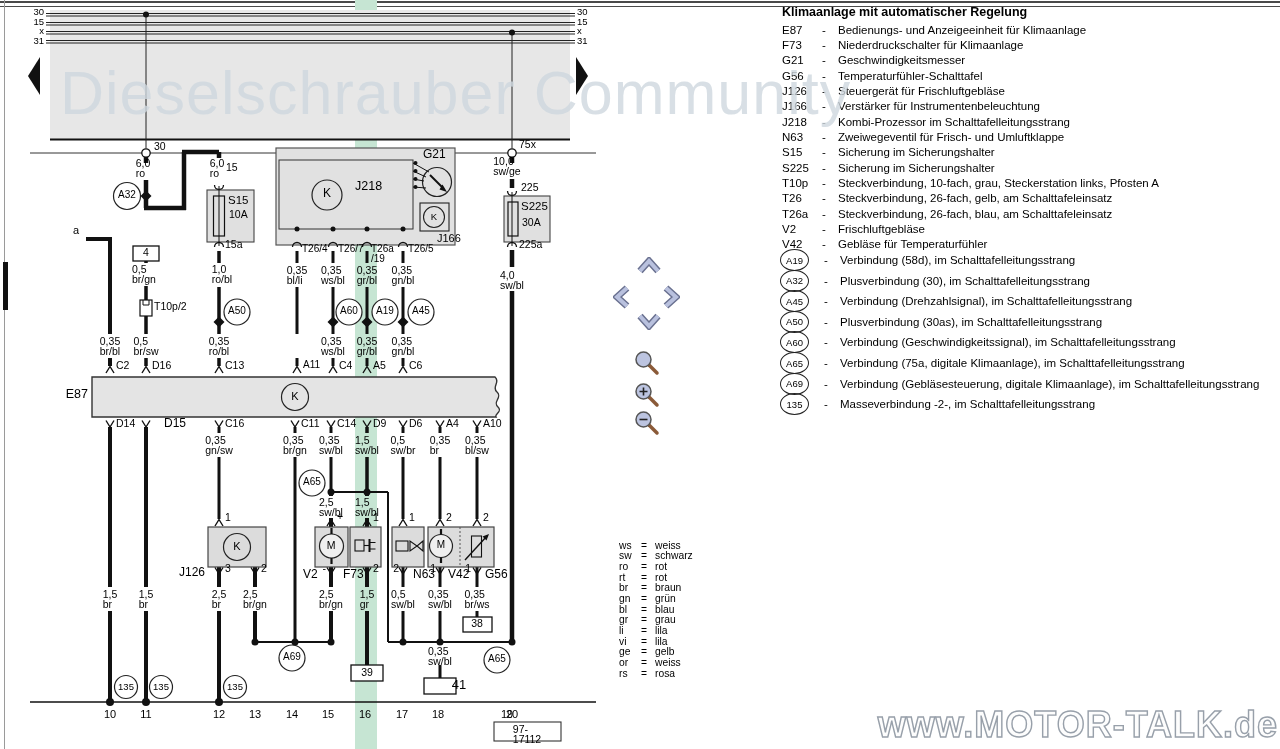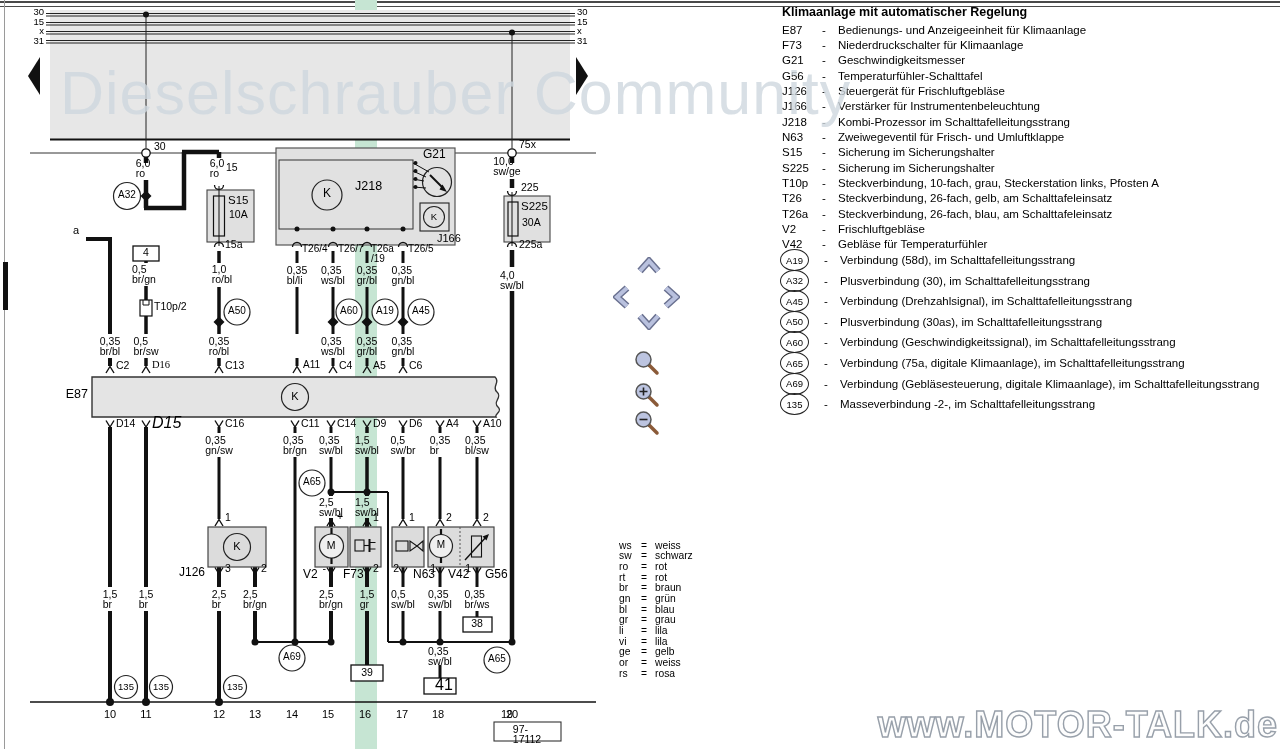--- a/index.html
+++ b/index.html
@@ -275,29 +275,29 @@
 br/sw</div>
       <div class="dl" style="left: 219px; top: 336px; font-size: 10.5px; transform: translateX(-50%);">0,35
 ro/bl</div>
       <div class="dl" style="left: 333px; top: 336px; font-size: 10.5px; transform: translateX(-50%);">0,35
 ws/bl</div>
       <div class="dl" style="left: 367px; top: 336px; font-size: 10.5px; transform: translateX(-50%);">0,35
 gr/bl</div>
       <div class="dl" style="left: 403px; top: 336px; font-size: 10.5px; transform: translateX(-50%);">0,35
 gn/bl</div>
       <div class="dl" style="left: 116px; top: 360px; font-size: 10.5px;">C2</div>
-      <div class="dl" style="left: 152px; top: 360px; font-size: 10.5px; font-family: Liberation Serif, serif;">D16</div>
+      <div class="dl" style="left: 152px; top: 360px; font-size: 10.5px;">D16</div>
       <div class="dl" style="left: 225px; top: 360px; font-size: 10.5px;">C13</div>
       <div class="dl" style="left: 303px; top: 360px; font-size: 10px;">A11</div>
       <div class="dl" style="left: 339px; top: 360px; font-size: 10.5px;">C4</div>
       <div class="dl" style="left: 373px; top: 360px; font-size: 10.5px;">A5</div>
       <div class="dl" style="left: 409px; top: 360px; font-size: 10.5px;">C6</div>
       <div class="dl" style="left: 88px; top: 389px; font-size: 12.5px; transform: translateX(-100%);">E87</div>
       <div class="dl" style="left: 116px; top: 418px; font-size: 10.5px;">D14</div>
-      <div class="dl" style="left: 152px; top: 418px; font-size: 16px; font-style: italic;">D15</div>
+      <div class="dl" style="left: 164px; top: 418px; font-size: 12px;">D15</div>
       <div class="dl" style="left: 225px; top: 418px; font-size: 10.5px;">C16</div>
       <div class="dl" style="left: 301px; top: 418px; font-size: 10.5px;">C11</div>
       <div class="dl" style="left: 337px; top: 418px; font-size: 10.5px;">C14</div>
       <div class="dl" style="left: 373px; top: 418px; font-size: 10.5px;">D9</div>
       <div class="dl" style="left: 409px; top: 418px; font-size: 10.5px;">D6</div>
       <div class="dl" style="left: 446px; top: 418px; font-size: 10.5px;">A4</div>
       <div class="dl" style="left: 483px; top: 418px; font-size: 10.5px;">A10</div>
       <div class="dl" style="left: 219px; top: 435px; font-size: 10.5px; transform: translateX(-50%);">0,35
 gn/sw</div>
       <div class="dl" style="left: 295px; top: 435px; font-size: 10.5px; transform: translateX(-50%);">0,35
@@ -352,21 +352,21 @@
       <div class="dl" style="left: 440px; top: 589px; font-size: 10.5px; transform: translateX(-50%);">0,35
 sw/bl</div>
       <div class="dl" style="left: 477px; top: 589px; font-size: 10.5px; transform: translateX(-50%);">0,35
 br/ws</div>
       <div class="dl" style="left: 512px; top: 270px; font-size: 10.5px; transform: translateX(-50%);">4,0
 sw/bl</div>
       <div class="dl" style="left: 477px; top: 618px; font-size: 10.5px; transform: translateX(-50%);">38</div>
       <div class="dl" style="left: 367px; top: 667px; font-size: 10.5px; transform: translateX(-50%);">39</div>
       <div class="dl" style="left: 440px; top: 646px; font-size: 10.5px; transform: translateX(-50%);">0,35
 sw/bl</div>
-      <div class="dl" style="left: 444px; top: 680px; font-size: 16px; transform: translateX(-50%);">41</div>
+      <div class="dl" style="left: 459px; top: 680px; font-size: 13px; transform: translateX(-50%);">41</div>
       <div class="dl" style="left: 127px; top: 190px; font-size: 10px; transform: translateX(-50%);">A32</div>
       <div class="dl" style="left: 237px; top: 306px; font-size: 10px; transform: translateX(-50%);">A50</div>
       <div class="dl" style="left: 349px; top: 306px; font-size: 10px; transform: translateX(-50%);">A60</div>
       <div class="dl" style="left: 385px; top: 306px; font-size: 10px; transform: translateX(-50%);">A19</div>
       <div class="dl" style="left: 421px; top: 306px; font-size: 10px; transform: translateX(-50%);">A45</div>
       <div class="dl" style="left: 312px; top: 477px; font-size: 10px; transform: translateX(-50%);">A65</div>
       <div class="dl" style="left: 292px; top: 652px; font-size: 10px; transform: translateX(-50%);">A69</div>
       <div class="dl" style="left: 497px; top: 654px; font-size: 10px; transform: translateX(-50%);">A65</div>
       <div class="dl" style="left: 126px; top: 682px; font-size: 9.5px; transform: translateX(-50%);">135</div>
       <div class="dl" style="left: 161px; top: 682px; font-size: 9.5px; transform: translateX(-50%);">135</div>

